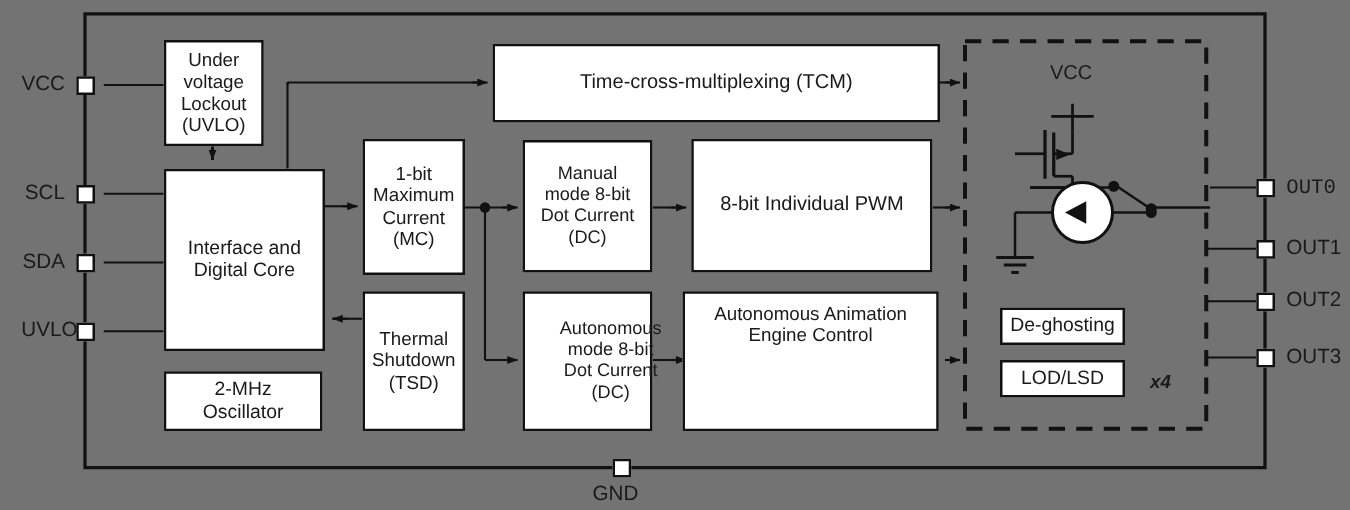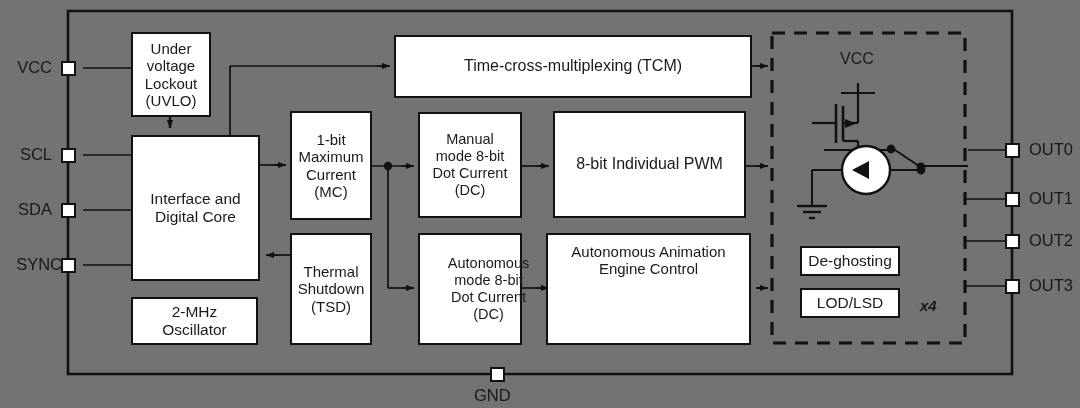--- a/index.html
+++ b/index.html
@@ -311,23 +311,23 @@
   <div class="pin-square" style="left:1005px; top:142.5px;"></div>
   <div class="pin-square" style="left:1005px; top:191.5px;"></div>
   <div class="pin-square" style="left:1005px; top:233.5px;"></div>
   <div class="pin-square" style="left:1005px; top:278.5px;"></div>
 
   <div class="pin-square" style="left:490px; top:366.5px;"></div>
 
   <div class="pin-label right-align" style="left:0px; top:58px; width:52px;">VCC</div>
   <div class="pin-label right-align" style="left:0px; top:145px; width:52px;">SCL</div>
   <div class="pin-label right-align" style="left:0px; top:200px; width:52px;">SDA</div>
-  <div class="pin-label right-align" style="left:0px; top:255px; width:62px;">SYNC</div>
-
-  <div class="pin-label" style="left:1029px; top:140px;">OUT0</div>
+  <div class="pin-label right-align" style="left:0px; top:255px; width:62px;">UVLO</div>
+
+  <div class="pin-label" style="left:1029px; top:140px;font-family:Liberation Mono, monospace;">OUT0</div>
   <div class="pin-label" style="left:1029px; top:189px;">OUT1</div>
   <div class="pin-label" style="left:1029px; top:231px;">OUT2</div>
   <div class="pin-label" style="left:1029px; top:276px;">OUT3</div>
 
   <div class="pin-label" style="left:474px; top:386px;">GND</div>
 
   <div class="free-text" style="left:840px; top:50px; font-size:16px;">VCC</div>
 
   <div class="free-text italic" style="left:920px; top:297px;">x4</div>
 

